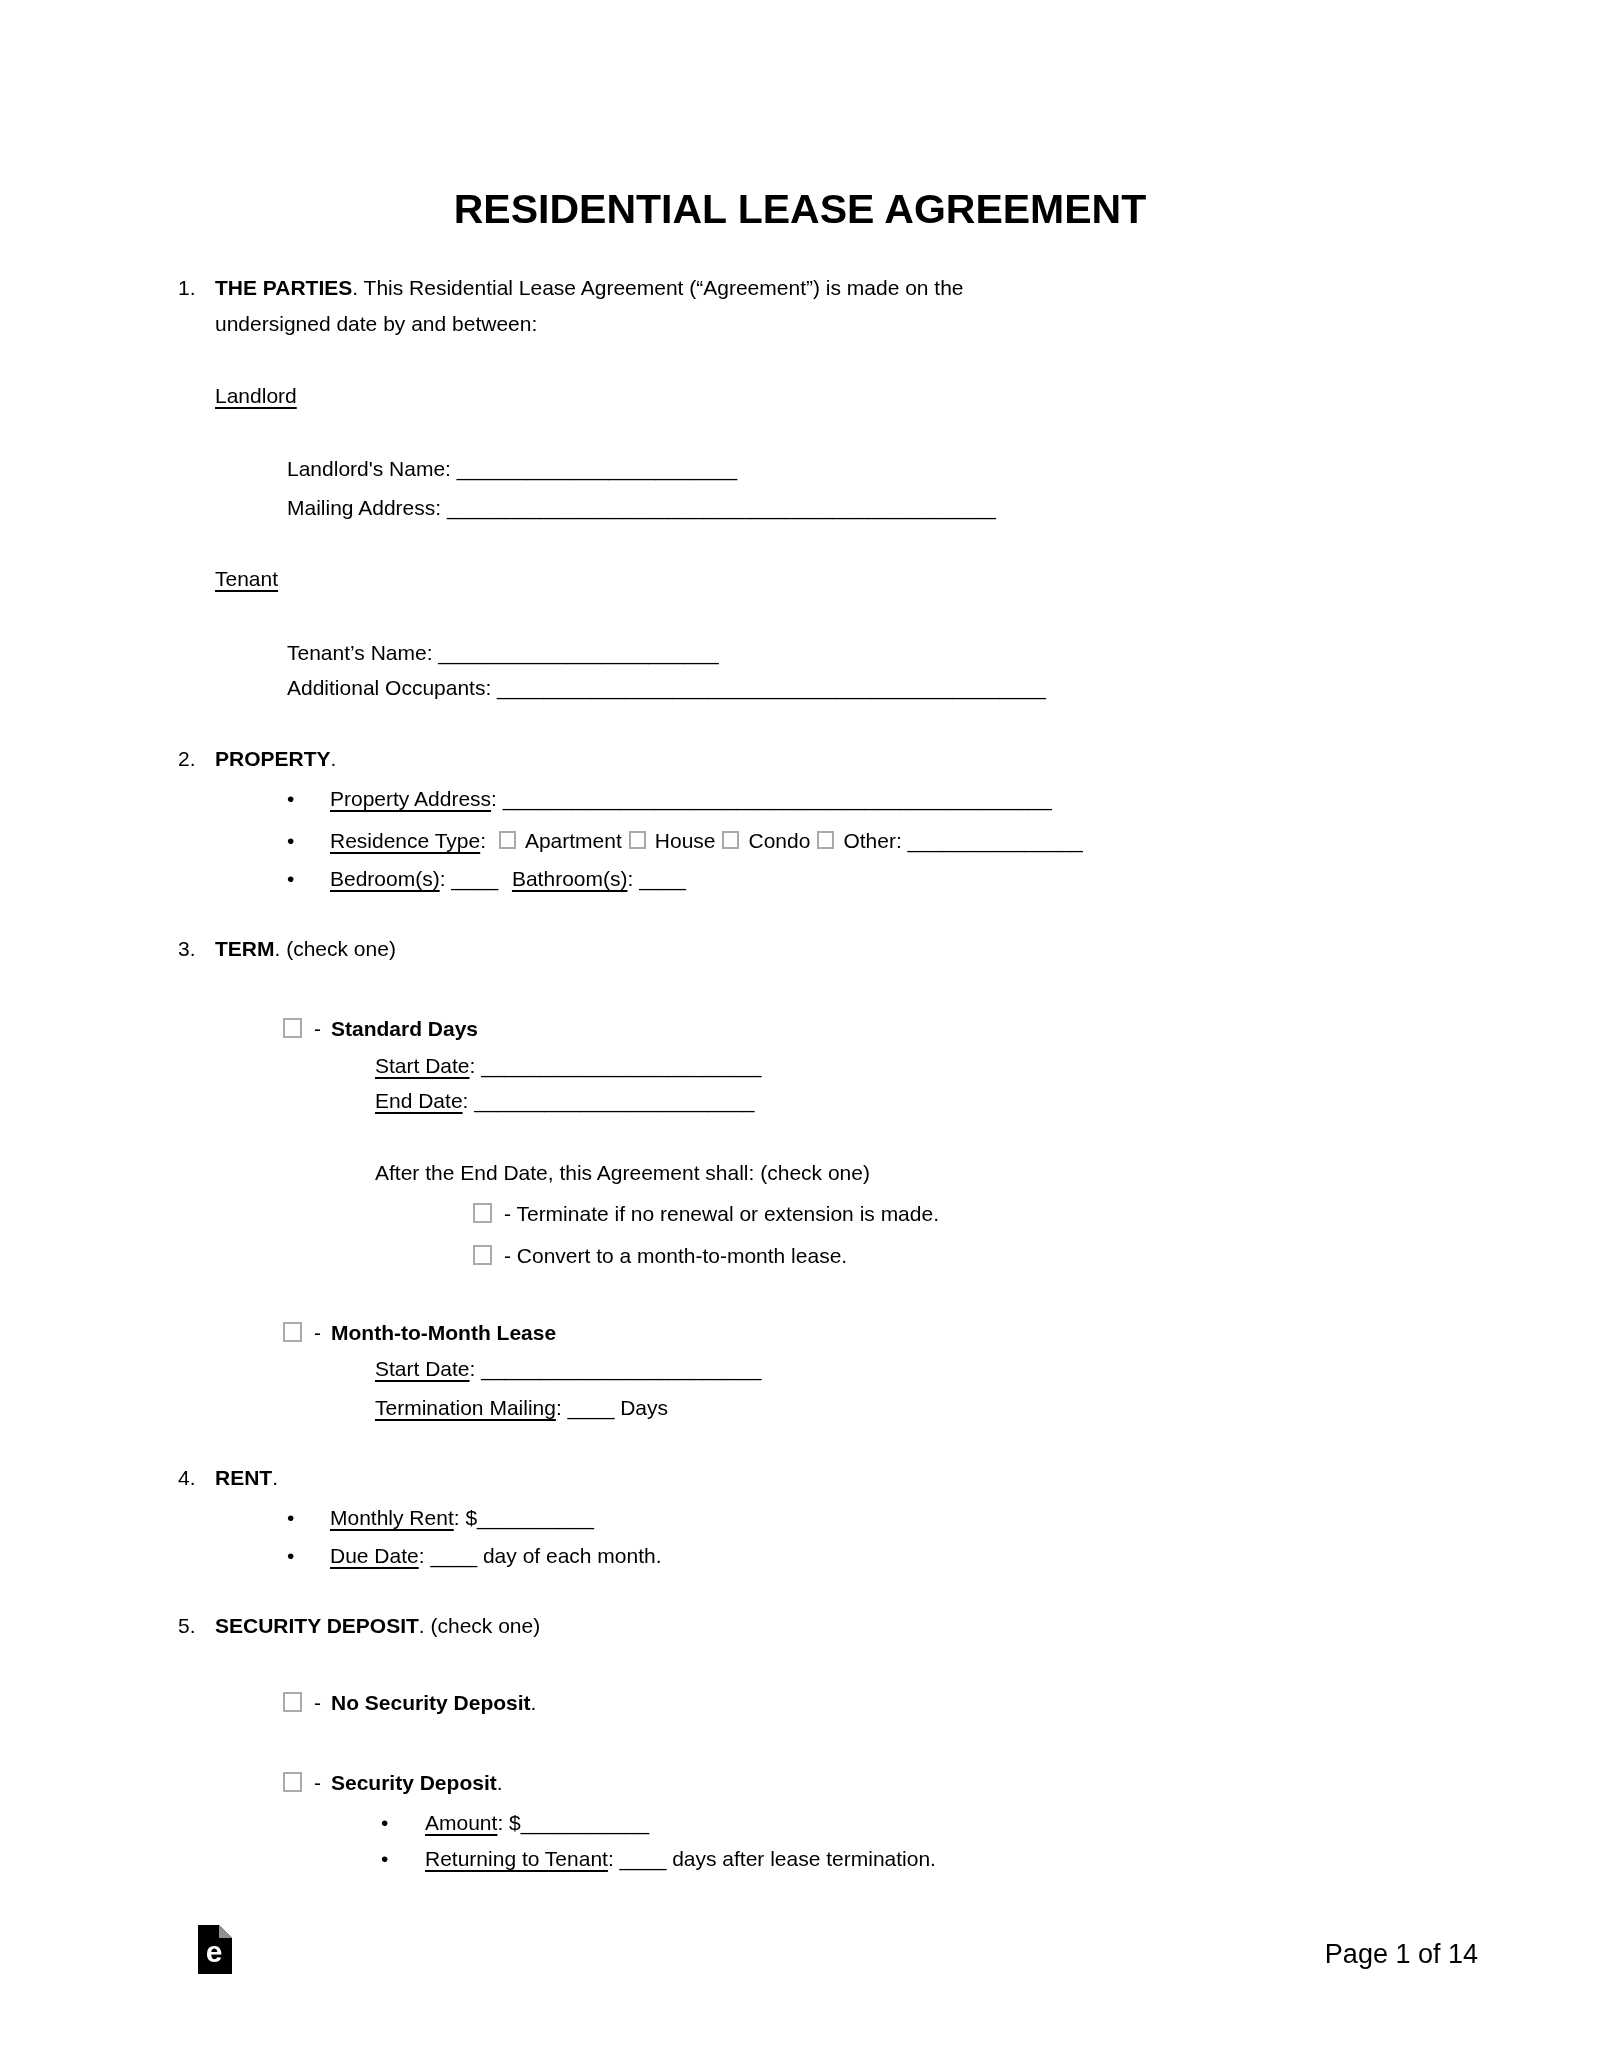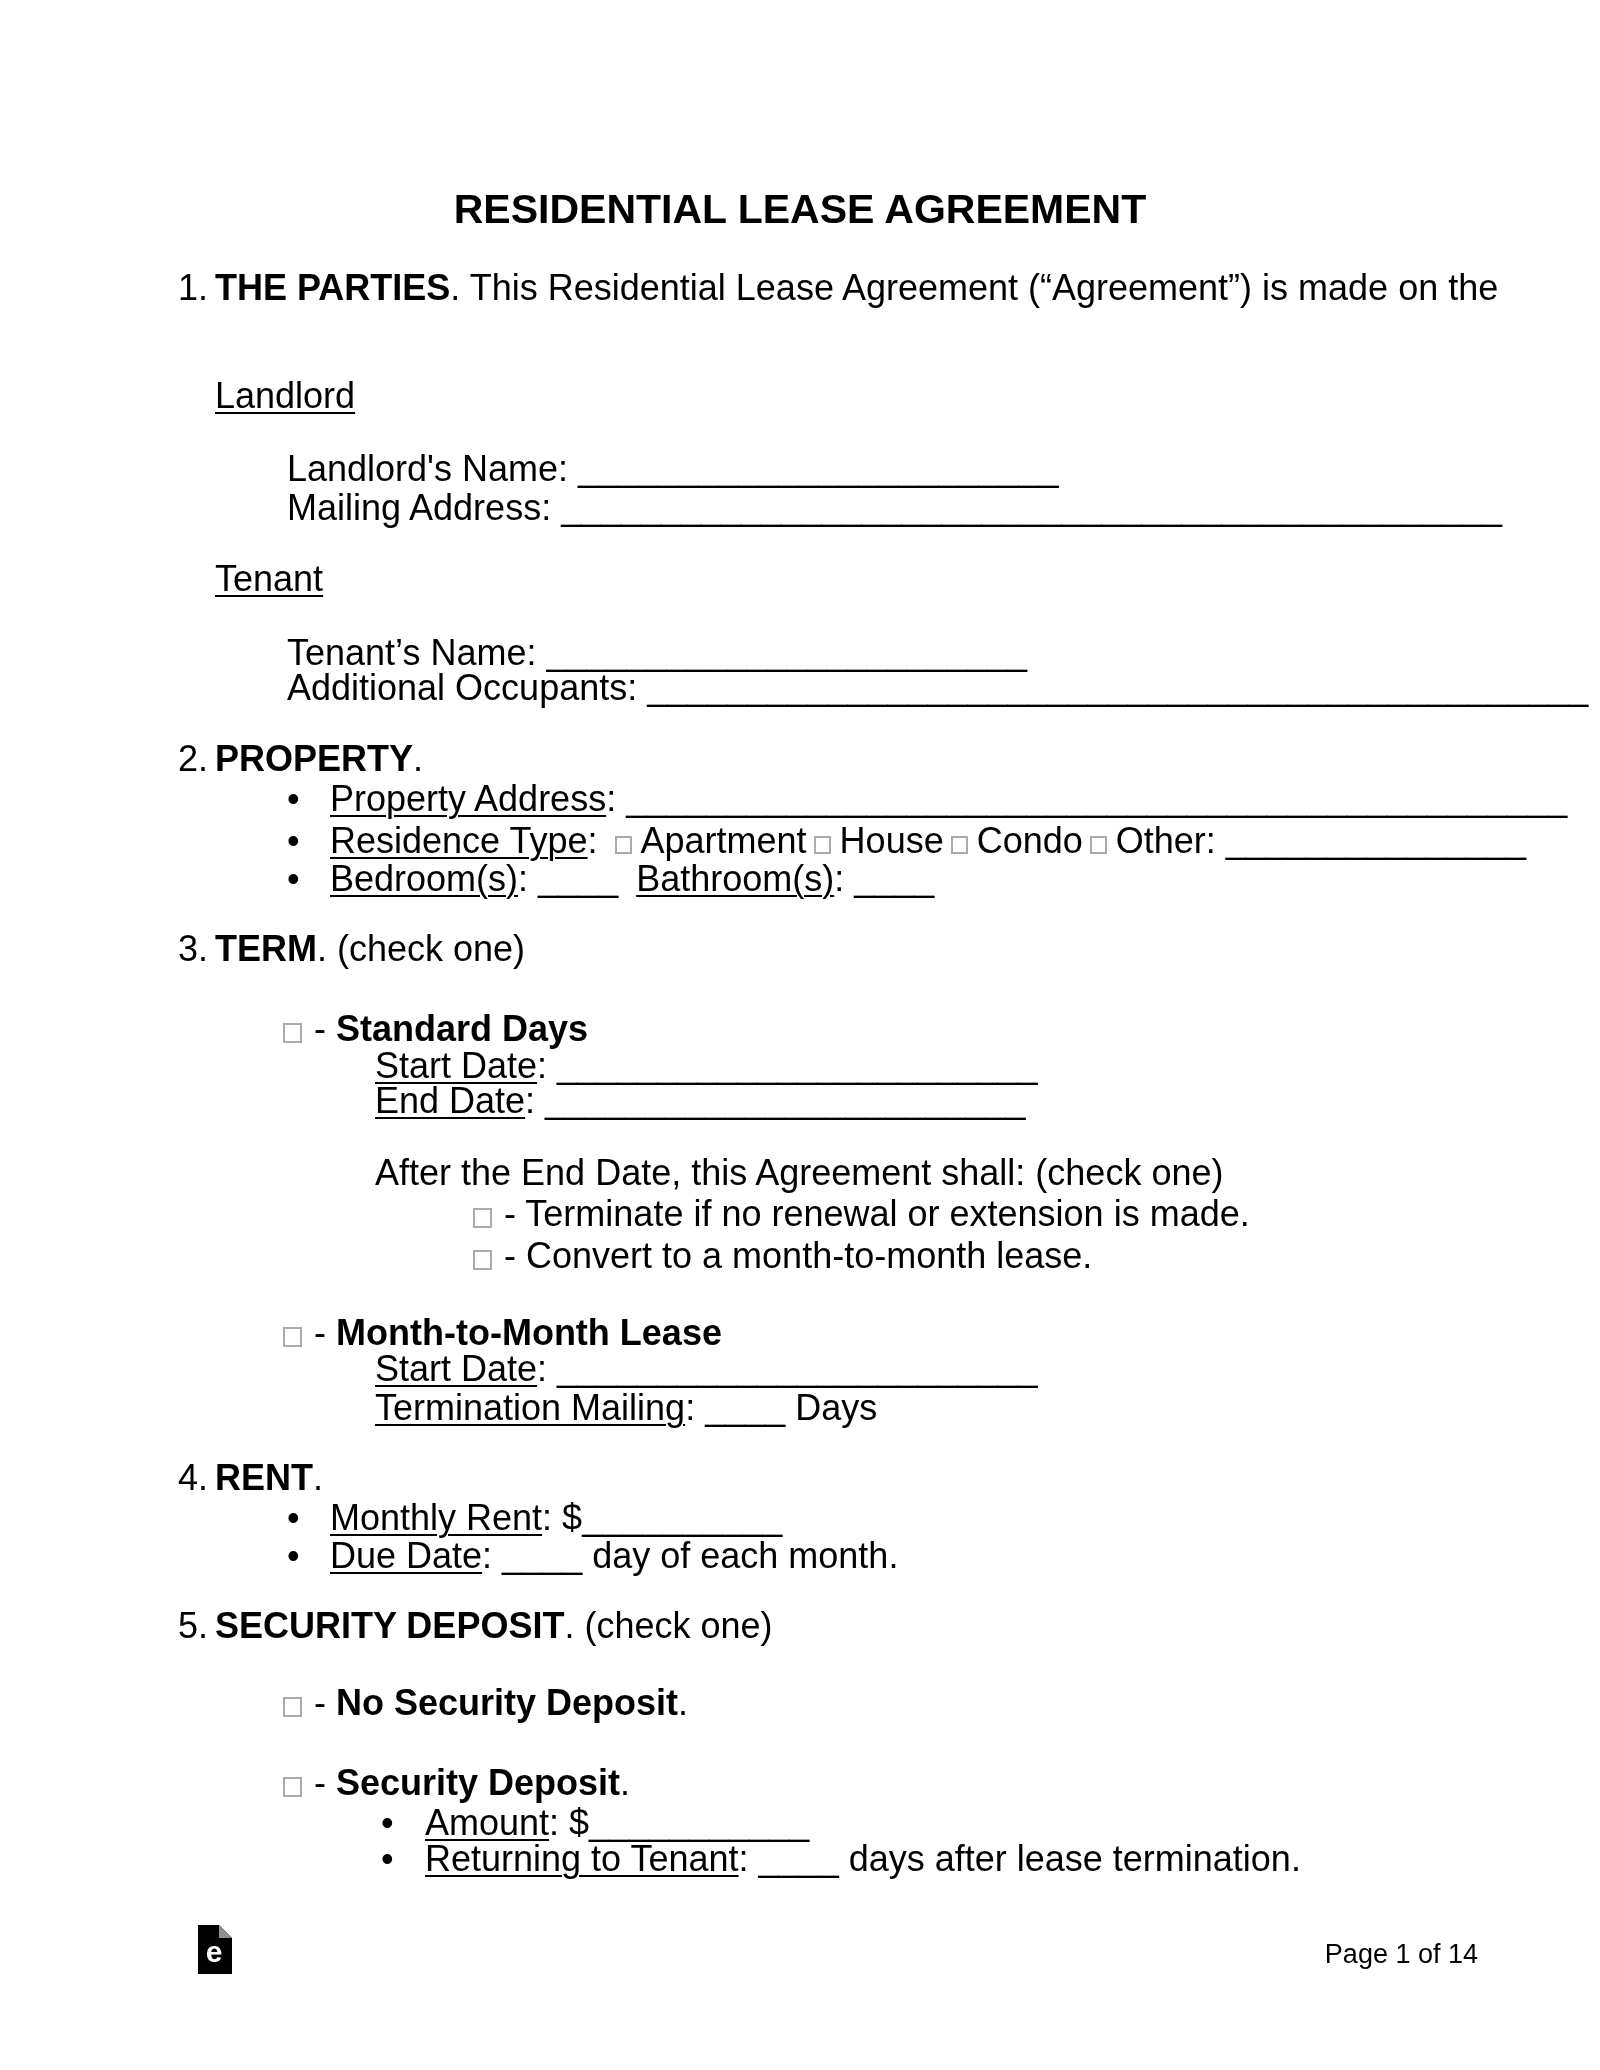--- a/index.html
+++ b/index.html
@@ -1,18 +1,18 @@
 <!DOCTYPE html>
 <html><head>
 <meta charset="utf-8">
 <style>
   html,body{margin:0;padding:0;background:#fff;}
   .page{position:relative;width:1600px;height:2070px;background:#ffffff;overflow:hidden;
         font-family:"Liberation Sans","DejaVu Sans",sans-serif;color:#000;padding-left:20px;}
-  .line{position:absolute;white-space:nowrap;font-size:36px;line-height:36px;}
+  .line{position:absolute;white-space:nowrap;font-size:21px;line-height:36px;}
   .title{position:absolute;left:0;top:187px;width:1600px;text-align:center;
          font-size:41px;font-weight:bold;line-height:45px;}
   .b{font-weight:bold;}
   .u{text-decoration:underline;text-decoration-thickness:2px;text-underline-offset:4px;text-align:right;}
   .num{display:inline-block;width:37px;}
   .bullet{display:inline-block;width:43px;}
   .bullet-sd{display:inline-block;width:44px;}
   .cb{display:inline-block;width:15px;height:16px;border:2px solid #aaaaaa;background:#fff;
       vertical-align:-2px;margin-right:12px;}
   .cbi{display:inline-block;width:13px;height:14px;border:2px solid #aaaaaa;background:#fff;
@@ -23,20 +23,21 @@
   .logo{position:absolute;left:198px;top:1925px;}
 </style>
 </head>
 <body>
 
 <div class="page">
 
   <div class="title">RESIDENTIAL LEASE AGREEMENT</div>
 
   <div class="line" style="left:178px;top:270px"><span class="num">1.</span><span class="b">THE PARTIES</span><span>. This Residential Lease Agreement (“Agreement”) is made on the</span></div>
+  <div class="line" style="left:215px;top:306px">undersigned date by and between:</div>
 
   <div class="line u" style="left:215px;top:378px">Landlord</div>
   <div class="line" style="left:287px;top:451px">Landlord's Name: ________________________</div>
   <div class="line" style="left:287px;top:490px">Mailing Address: _______________________________________________</div>
 
   <div class="line u" style="left:215px;top:561px">Tenant</div>
   <div class="line" style="left:287px;top:635px">Tenant’s Name: ________________________</div>
   <div class="line" style="left:287px;top:670px">Additional Occupants: _______________________________________________</div>
 
   <div class="line" style="left:178px;top:741px"><span class="num">2.</span><span class="b">PROPERTY</span><span>.</span></div>

